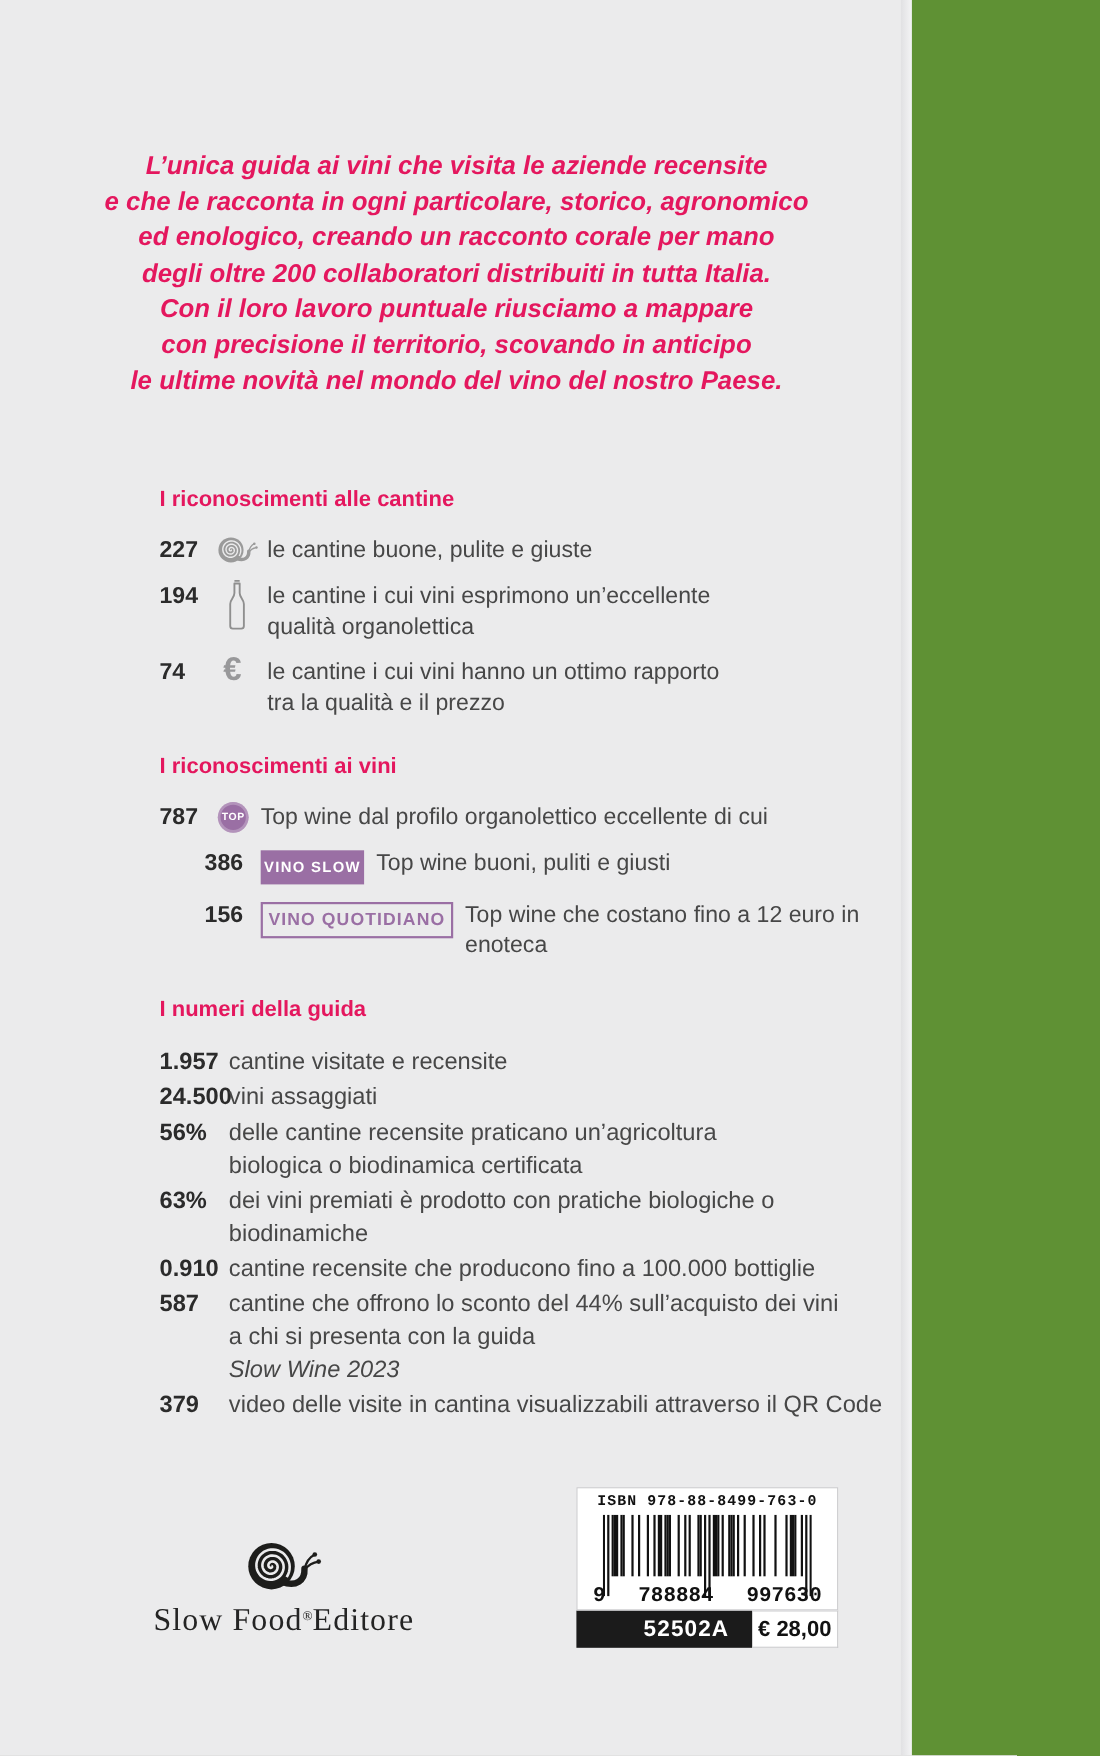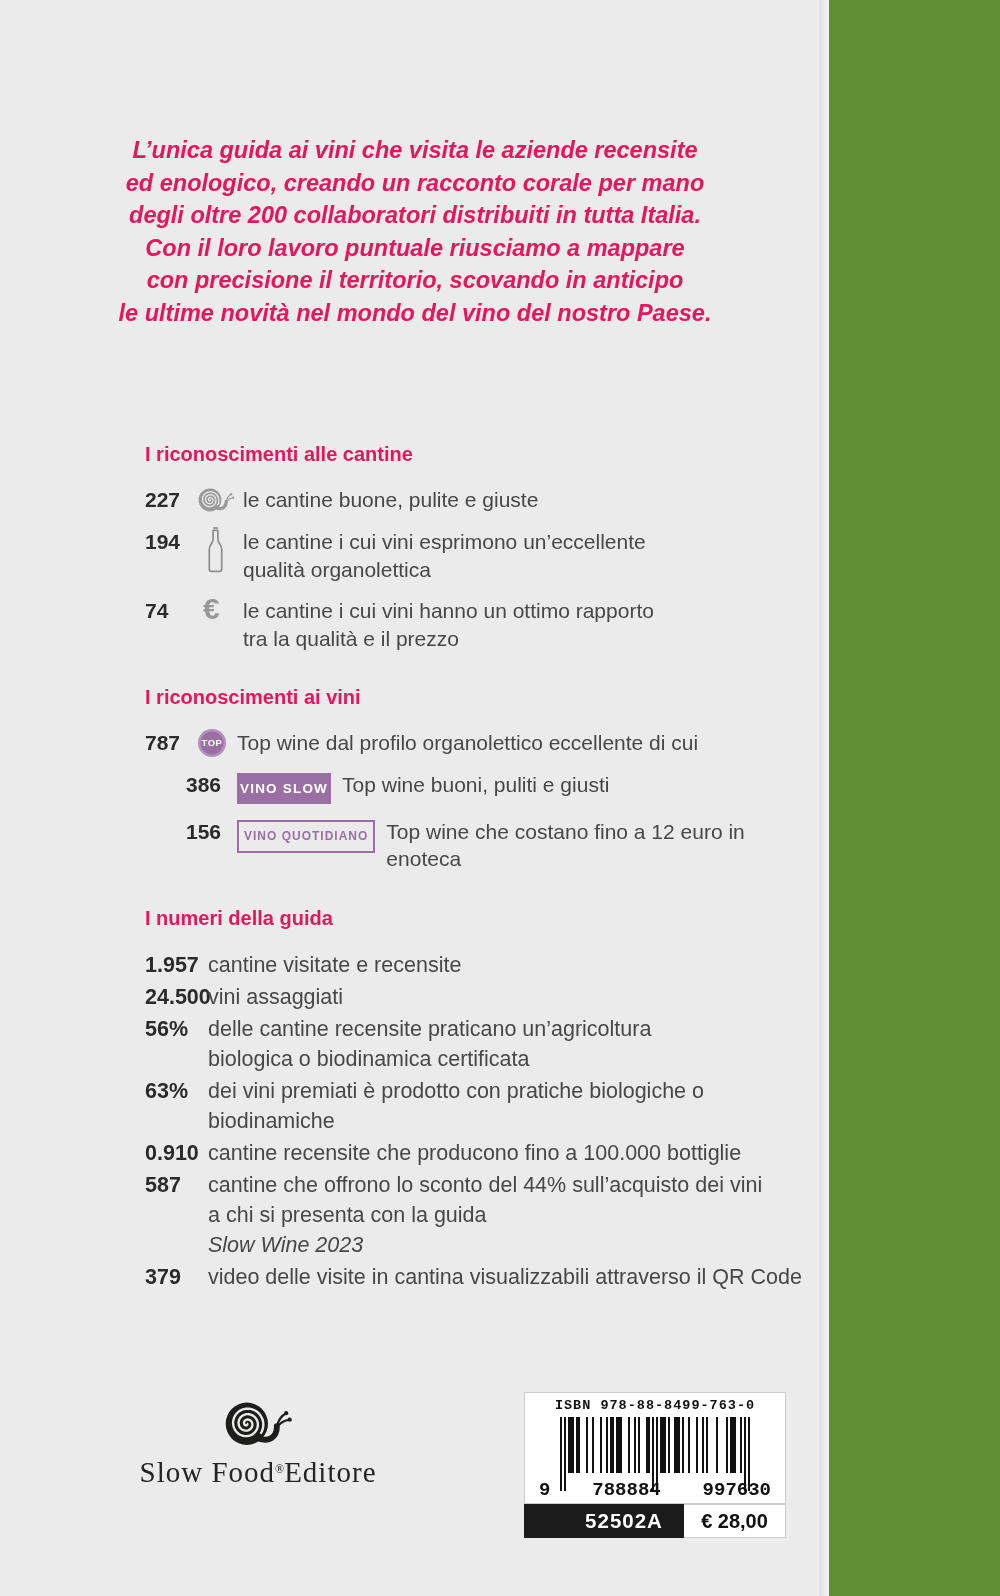--- a/index.html
+++ b/index.html
@@ -34,21 +34,21 @@
   
   .top-badge{width:28px;height:28px;border-radius:50%;background:var(--purple,#9a6fa4);
     color:#fff;font-size:9.5px;font-weight:bold;letter-spacing:.5px;flex:none;
     display:flex;align-items:center;justify-content:center;margin:0 11px 0 -4px;box-shadow:inset 0 0 0 2.5px rgba(255,255,255,.25);}
   .num-w{width:46px;flex:none;font-weight:bold;color:#2b2b2b;}
   .indent{margin-left:41px;}
   .indent .num{width:51px;}
   .vs-badge{background:var(--purple,#9a6fa4);color:#fff;font-weight:bold;font-size:13.5px;
     letter-spacing:1.2px;padding:2px 3px 1px;margin:2px 11px 0 0;white-space:nowrap;flex:none;}
   .vq-badge{border:2px solid var(--purple,#9a6fa4);color:var(--purple,#9a6fa4);font-weight:bold;
-    font-size:12px;letter-spacing:1px;padding:1px 5px;margin:2px 11px 0 0;white-space:nowrap;flex:none;}
+    font-size:16px;letter-spacing:1px;padding:1px 5px;margin:2px 11px 0 0;white-space:nowrap;flex:none;}
 
   
   .nrow{display:flex;align-items:flex-start;font-size:21.5px;line-height:30px;margin-bottom:2px;}
   .nrow .num{font-weight:bold;color:#2b2b2b;width:63px;flex:none;}
   .nrow .lines span{display:block;}
   .nrow .lines i{font-style:italic;}
 
   
   .publisher{position:absolute;left:128px;top:1396px;width:260px;text-align:center;color:#242424;}
   .snail-logo{color:#1d1d1b;display:inline-block;}
@@ -57,21 +57,21 @@
     letter-spacing:1px;margin-top:4px;white-space:nowrap;}
   .pub-name sup{font-size:12px;vertical-align:9px;letter-spacing:0;}
 
   .sn-shell{fill:currentColor;}
   .sn-spiral{fill:none;stroke-width:4px;}
   .sn-neck{stroke:currentColor;stroke-width:10px;fill:none;stroke-linecap:round;}
   .sn-ant{stroke:currentColor;stroke-width:3.6px;fill:none;stroke-linecap:round;}
   .sn-tip{fill:currentColor;}
 
   
-  .bc{position:absolute;left:524px;top:1392px;width:262px;}
+  .bc{position:absolute;left:524px;top:1352px;width:238px;}
   .bc-white{background:#fff;border:1px solid #cbcbce;box-sizing:border-box;height:112px;
     position:relative;padding-top:5px;}
   .bc-isbn{text-align:center;font-family:"Liberation Mono","DejaVu Sans Mono",monospace;
     font-size:13.5px;font-weight:bold;letter-spacing:1px;color:#111;}
   .bc-bars{display:block;margin:4px auto 0;}
   .bc-digits{position:absolute;left:0;right:0;bottom:3px;display:flex;padding:0 14px;
     justify-content:space-between;font-family:"Liberation Mono","DejaVu Sans Mono",monospace;
     font-size:19px;font-weight:bold;color:#111;line-height:19px;}
   .bc-band{display:flex;height:34px;}
   .bc-code{width:120px;background:#1b1b1b;color:#fff;font-weight:bold;font-size:20.5px;
@@ -81,20 +81,21 @@
 </style>
 </head>
 <body>
 
 <div class="cover">
   <div class="fold"></div>
   <div class="stripe"></div>
 
   <p class="intro">
     <span>L’unica guida ai vini che visita le aziende recensite</span>
+    <span>e che le racconta in ogni particolare, storico, agronomico</span>
     <span>ed enologico, creando un racconto corale per mano</span>
     <span>degli oltre 200 collaboratori distribuiti in tutta Italia.</span>
     <span>Con il loro lavoro puntuale riusciamo a mappare</span>
     <span>con precisione il territorio, scovando in anticipo</span>
     <span>le ultime novità nel mondo del vino del nostro Paese.</span>
   </p>
 
   <div class="main">
 
     <h2 class="sec-title">I riconoscimenti alle cantine</h2>

